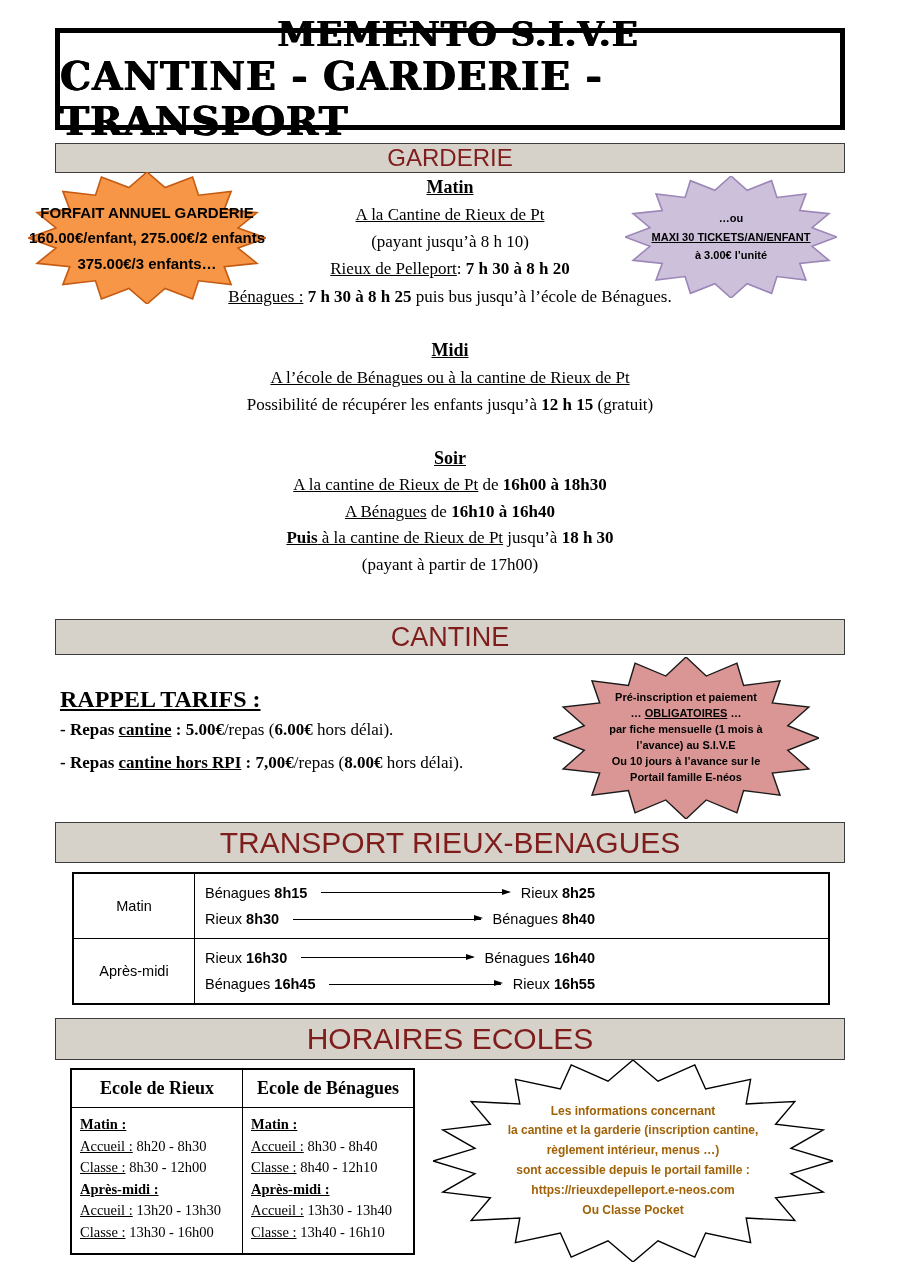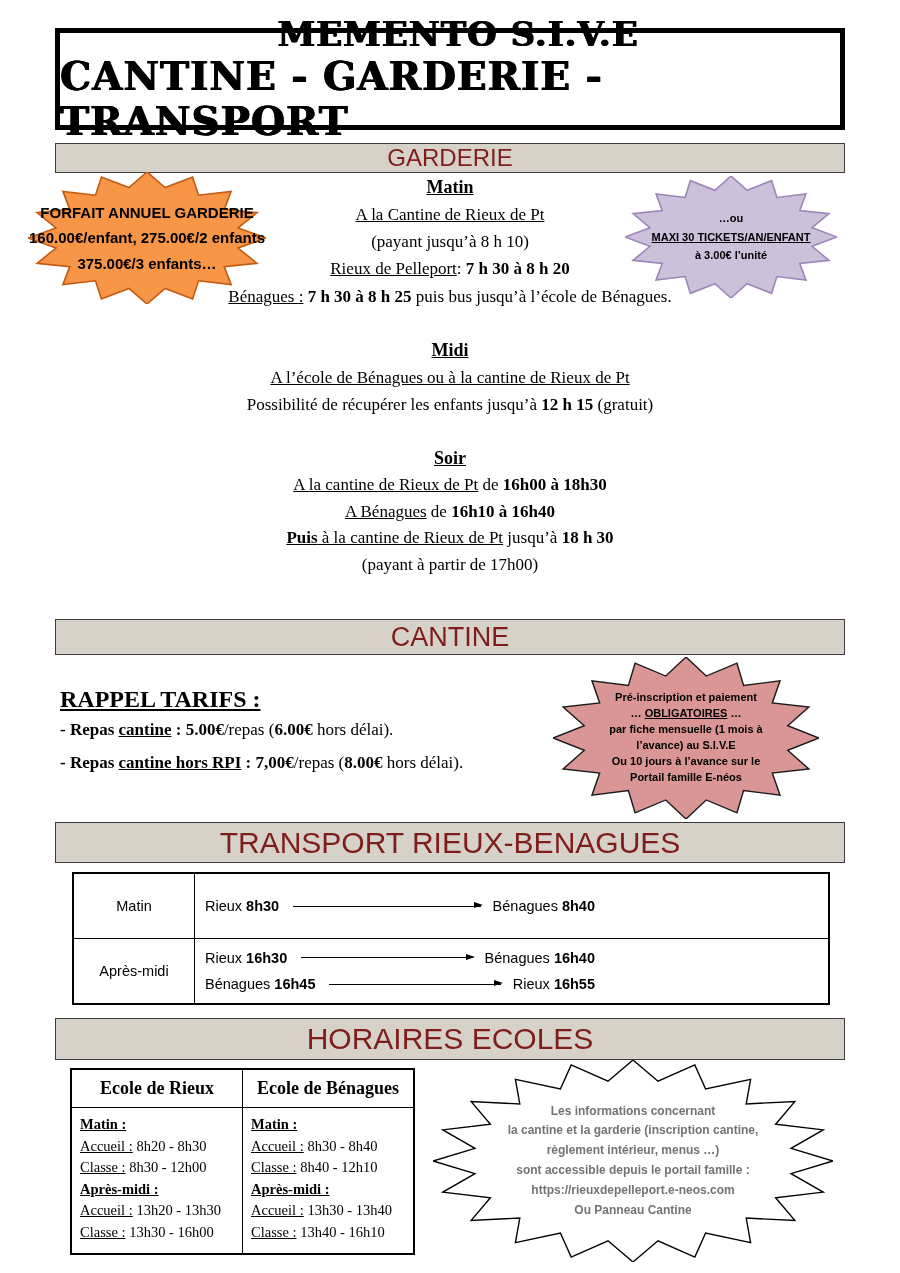--- a/index.html
+++ b/index.html
@@ -53,21 +53,21 @@
   #burst-forfait { left:28px;  top:172px;  width:238px; height:132px; }
   #burst-forfait .burst-text { font-size:15px; line-height:1.7; }
 
   #burst-tickets { left:625px; top:176px;  width:212px; height:122px; }
   #burst-tickets .burst-text { font-size:11px; line-height:1.7; }
 
   #burst-inscription { left:553px; top:657px; width:266px; height:162px; }
   #burst-inscription .burst-text { font-size:11px; line-height:1.45; }
 
   #burst-info { left:433px; top:1060px; width:400px; height:202px; }
-  #burst-info .burst-text { font-size:12px; line-height:1.65; color:#737373; }
+  #burst-info .burst-text { font-size:12px; line-height:1.65; color:#a16207; }
 
   
   .cline { position:absolute; left:0; width:900px; text-align:center; font-size:17px; }
   .chead { font-size:18px; font-weight:bold; text-decoration:underline; }
 
   
   .lline { position:absolute; left:60px; font-size:17px; }
   .rappel { font-size:24px; font-weight:bold; text-decoration:underline;text-align:right; }
 
   
@@ -183,20 +183,25 @@
 
   <div class="bar" id="bar-transport">
     <span>TRANSPORT RIEUX-BENAGUES</span>
   </div>
 
   <div id="transport-table">
     <div class="t-row">
       <div class="t-label">Matin</div>
       <div class="t-trips">
         <div class="trip">
+          <span><span>Bénagues </span><b>8h15</b></span>
+          <span class="arrow"></span>
+          <span><span>Rieux </span><b>8h25</b></span>
+        </div>
+        <div class="trip">
           <span><span>Rieux </span><b>8h30</b></span>
           <span class="arrow"></span>
           <span><span>Bénagues </span><b>8h40</b></span>
         </div>
       </div>
     </div>
     <div class="t-row">
       <div class="t-label">Après-midi</div>
       <div class="t-trips">
         <div class="trip">
@@ -245,17 +250,17 @@
   <div class="burst" id="burst-info">
     <svg viewBox="0 0 200 120" preserveAspectRatio="none" class="sv-white" fill="#ffffff">
         <use href="#burst20"></use>
       </svg>
     <div class="burst-text">
       <div>Les informations concernant</div>
       <div>la cantine et la garderie (inscription cantine,</div>
       <div>règlement intérieur, menus …)</div>
       <div>sont accessible depuis le portail famille :</div>
       <div>https://rieuxdepelleport.e-neos.com</div>
-      <div>Ou Panneau Cantine</div>
+      <div>Ou Classe Pocket</div>
     </div>
   </div>
 
 </div>
 
 </body></html>

